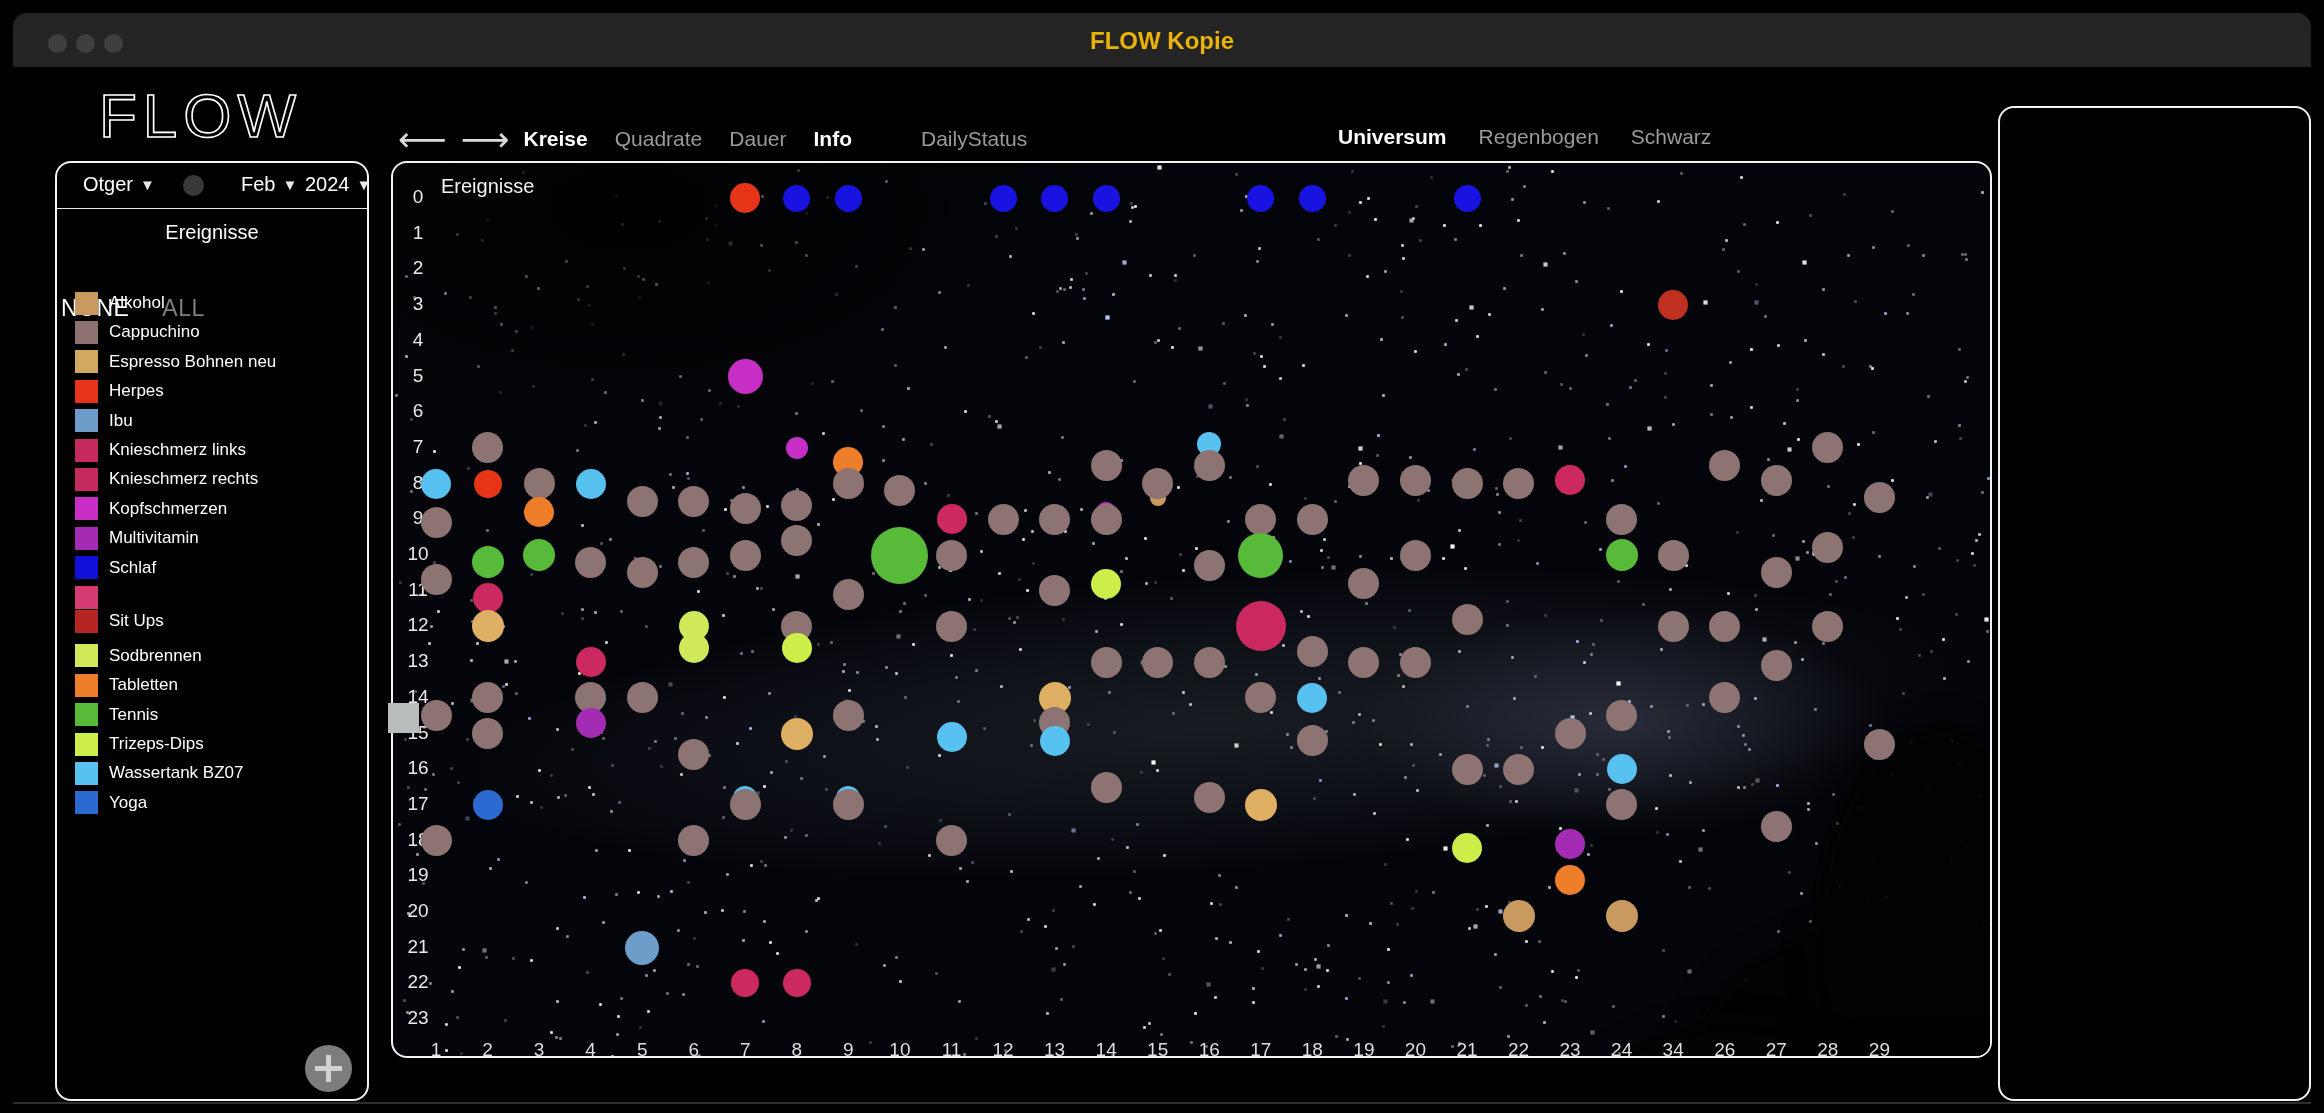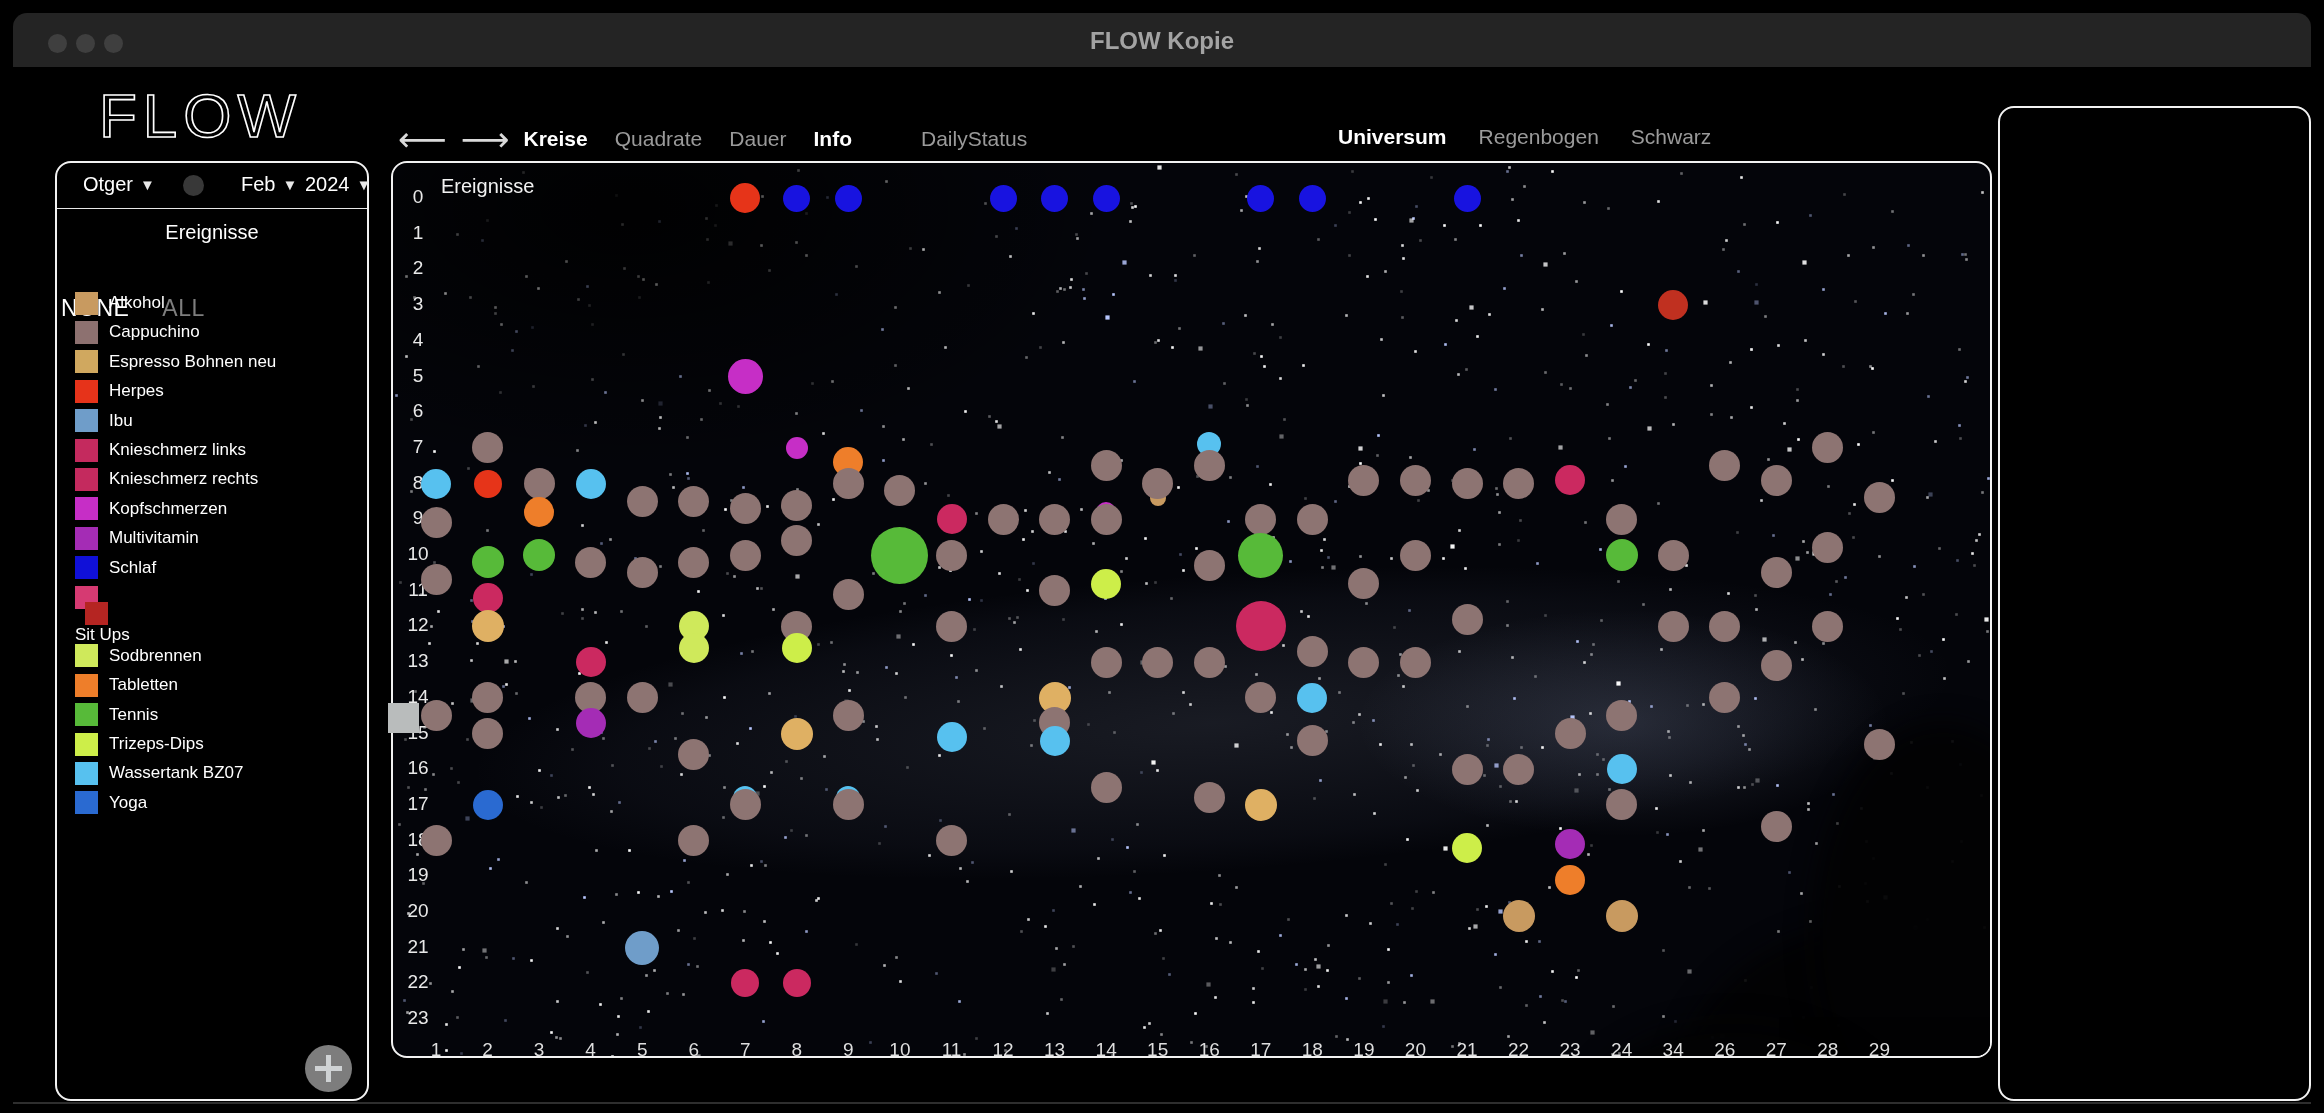--- a/index.html
+++ b/index.html
@@ -4,21 +4,21 @@
 <style>
   html,body{margin:0;padding:0;background:#000;width:2324px;height:1113px;overflow:hidden;
     font-family:"Liberation Sans","DejaVu Sans",sans-serif;-webkit-font-smoothing:antialiased;}
   #stage{position:absolute;inset:0;width:2324px;height:1113px;background:#000;}
   
   #win{position:absolute;left:13px;top:13px;width:2298px;height:1089px;background:#000;
     border-radius:14px 14px 0 0;border-bottom:2px solid #2e2e2e;}
   #titlebar{position:absolute;left:0;top:0;width:100%;height:54px;background:#242424;
     border-radius:14px 14px 0 0;}
   .tl{position:absolute;top:21px;width:19px;height:19px;border-radius:50%;background:#3f3f3f;}
-  #wtitle{position:absolute;top:14px;left:0;width:100%;text-align:center;color:#a3a3a3;
+  #wtitle{position:absolute;top:14px;left:0;width:100%;text-align:center;color:#eab308;
     font-size:24px;font-weight:bold;}
   
   #logo{position:absolute;left:80px;top:70px;}
   
   #sidebar{position:absolute;left:42px;top:148px;width:314px;height:940px;
     border:2px solid #f2f2f2;border-radius:16px;background:#000;box-sizing:border-box;}
   #sideHead{position:absolute;left:0;top:0;width:100%;height:40px;color:#fff;font-size:20px;}
   #sideHead .caret{color:#e8e8e8;font-size:15px;margin-left:7px;}
   .sel{position:absolute;top:10px;display:flex;align-items:center;cursor:default;}
   #selUser{left:26px;} #selMonth{left:184px;} #selYear{left:248px;}
@@ -145,21 +145,21 @@
             <span class="llabel">Multivitamin</span>
           </div>
           <div class="litem" style="top: 264.6px; text-decoration: underline;">
             <div class="swatch" style="background: rgb(16, 16, 216);"></div>
             <span class="llabel">Schlaf</span>
           </div>
           <div class="litem" style="top: 294px;">
             <div class="swatch" style="background: rgb(214, 58, 114);"></div>
             <span class="llabel"></span>
           </div>
-          <div class="litem" style="top: 311px; flex-direction: column;">
+          <div class="litem" style="top: 318px;">
             <div class="swatch" style="background: rgb(181, 37, 34);"></div>
             <span class="llabel">Sit Ups</span>
           </div>
           <div class="litem" style="top: 352.8px;">
             <div class="swatch" style="background: rgb(207, 233, 91);"></div>
             <span class="llabel">Sodbrennen</span>
           </div>
           <div class="litem" style="top: 382.2px; text-align: center;">
             <div class="swatch" style="background: rgb(238, 126, 42);"></div>
             <span class="llabel">Tabletten</span>

